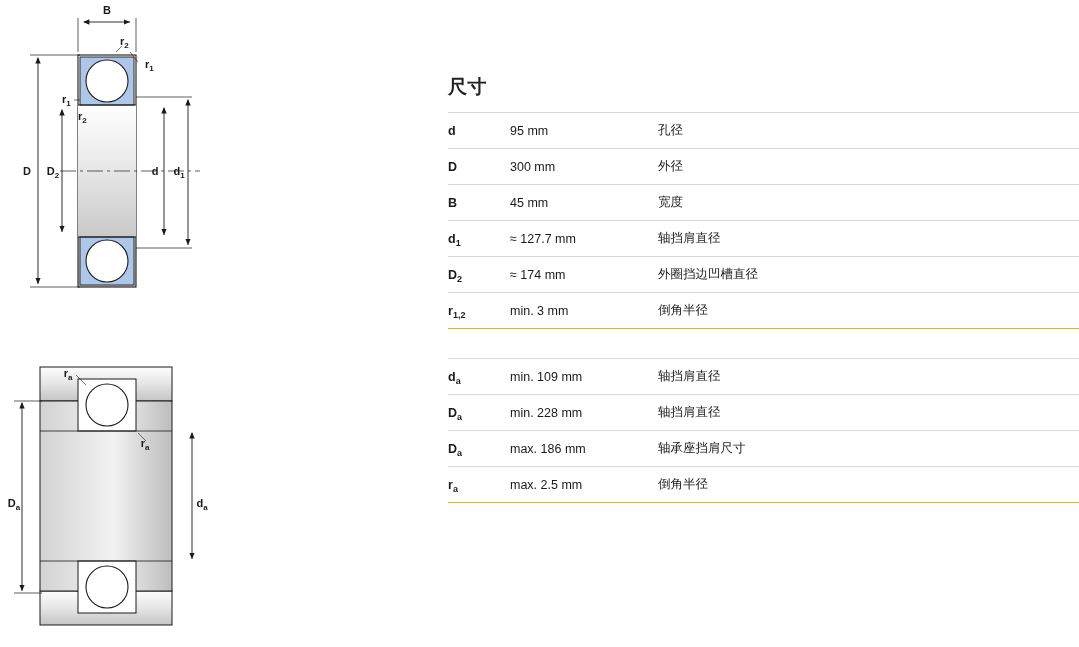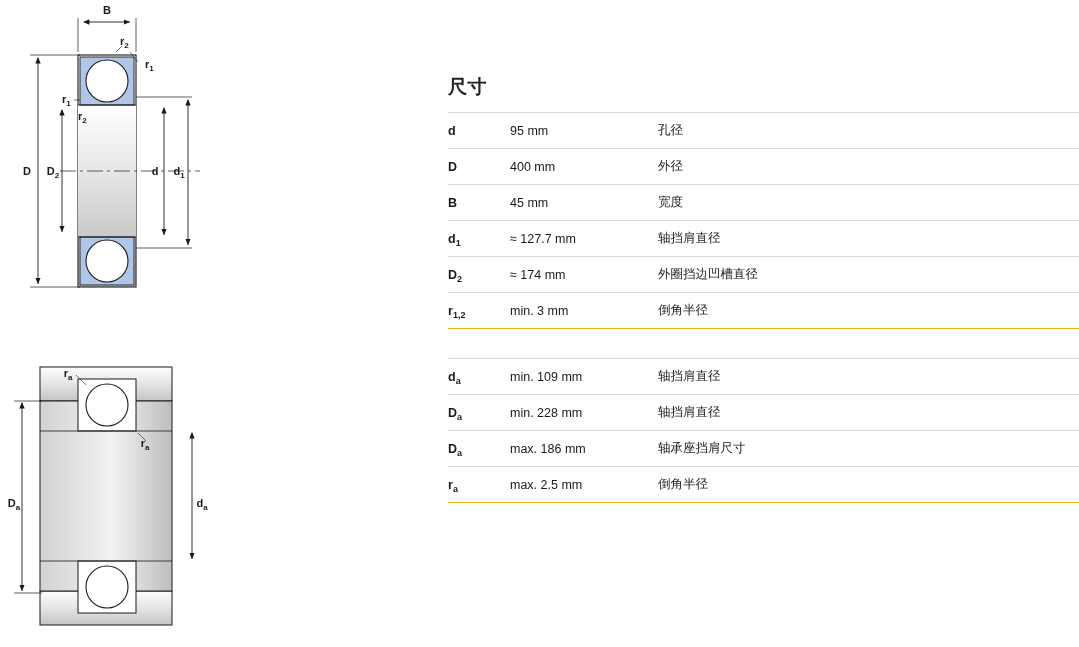--- a/index.html
+++ b/index.html
@@ -238,21 +238,21 @@
       <h2 class="section-title">尺寸</h2>
       <table class="spec">
         <tbody>
           <tr>
             <td class="sym"><span>d</span><sub></sub></td>
             <td class="val">95 mm</td>
             <td class="desc">孔径</td>
           </tr>
           <tr>
             <td class="sym"><span>D</span><sub></sub></td>
-            <td class="val">400 mm</td>
+            <td class="val">300 mm</td>
             <td class="desc">外径</td>
           </tr>
           <tr>
             <td class="sym"><span>B</span><sub></sub></td>
             <td class="val">45 mm</td>
             <td class="desc">宽度</td>
           </tr>
           <tr>
             <td class="sym"><span>d</span><sub>1</sub></td>
             <td class="val">≈ 127.7 mm</td>

